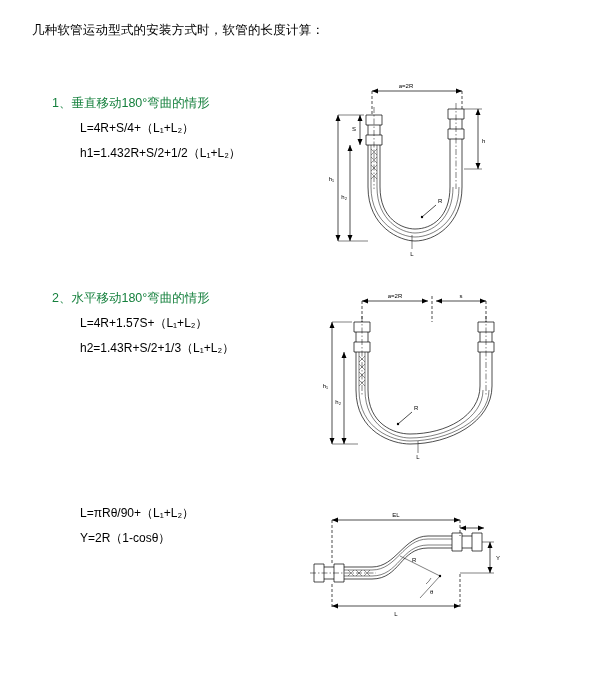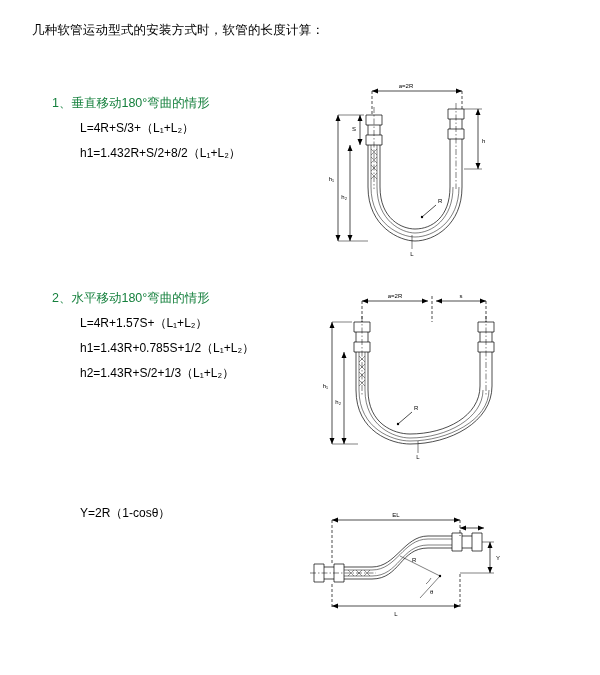--- a/index.html
+++ b/index.html
@@ -76,22 +76,22 @@
 </head>
 <body>
 
 <div class="page">
 
   <div class="doc-title">几种软管运动型式的安装方式时，软管的长度计算：</div>
 
   <div class="section" id="section-1">
     <div class="text-col">
       <div class="sec-heading">1、垂直移动180°弯曲的情形</div>
-      <div class="formula">L=4R+S/3+（L₁+L₂）</div>
-      <div class="formula">h1=1.432R+S/2+8/2（L₁+L₂）</div>
+      <div class="formula">L=4R+S/4+（L₁+L₂）</div>
+      <div class="formula">h1=1.432R+S/2+1/2（L₁+L₂）</div>
     </div>
 
     <div class="fig" id="fig-1">
       <svg width="190" height="190" viewBox="0 0 190 190">
         <g stroke="#000" fill="none" stroke-width="0.7">
 
           <line x1="60" y1="22" x2="150" y2="22"></line>
           <path d="M60 22 l6 -2.5 v5 z" fill="#000" stroke="none"></path>
           <path d="M150 22 l-6 -2.5 v5 z" fill="#000" stroke="none"></path>
           <line x1="60" y1="22" x2="60" y2="46" stroke-dasharray="3,2"></line>
@@ -179,21 +179,20 @@
           <text x="100" y="187" text-anchor="middle">L</text>
         </g>
       </svg>
     </div>
   </div>
 
   <div class="section" id="section-2">
     <div class="text-col">
       <div class="sec-heading">2、水平移动180°弯曲的情形</div>
       <div class="formula">L=4R+1.57S+（L₁+L₂）</div>
-      <div class="formula">h1=1.43R+0.785S+1/2（L₁+L₂）</div>
       <div class="formula">h2=1.43R+S/2+1/3（L₁+L₂）</div>
     </div>
 
     <div class="fig" id="fig-2">
       <svg width="200" height="175" viewBox="0 0 200 175">
         <g stroke="#000" fill="none" stroke-width="0.7">
 
           <line x1="52" y1="15" x2="118" y2="15"></line>
           <path d="M52 15 l6 -2.5 v5 z" fill="#000" stroke="none"></path>
           <path d="M118 15 l-6 -2.5 v5 z" fill="#000" stroke="none"></path>
@@ -273,20 +272,21 @@
           <text x="31" y="118" text-anchor="end">h₂</text>
           <text x="104" y="124">R</text>
           <text x="108" y="173" text-anchor="middle">L</text>
         </g>
       </svg>
     </div>
   </div>
 
   <div class="section" id="section-3">
     <div class="text-col">
+      <div class="formula">L=πRθ/90+（L₁+L₂）</div>
       <div class="formula">Y=2R（1-cosθ）</div>
     </div>
 
     <div class="fig" id="fig-3">
       <svg width="200" height="125" viewBox="0 0 200 125">
         <g stroke="#000" fill="none" stroke-width="0.7">
 
           <line x1="32" y1="18" x2="160" y2="18"></line>
           <path d="M32 18 l6 -2.5 v5 z" fill="#000" stroke="none"></path>
           <path d="M160 18 l-6 -2.5 v5 z" fill="#000" stroke="none"></path>

